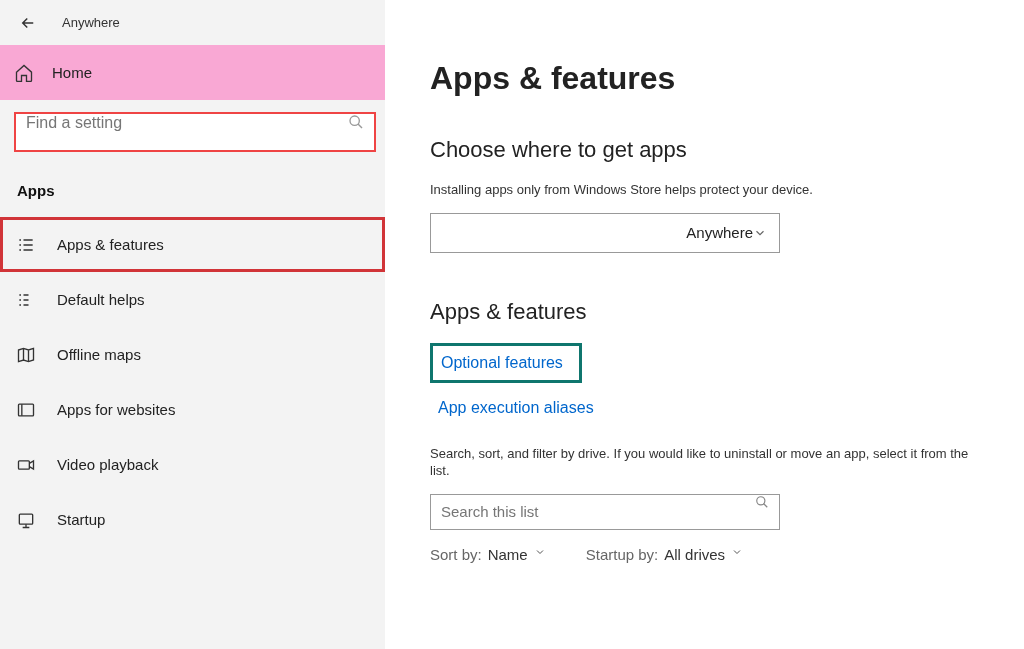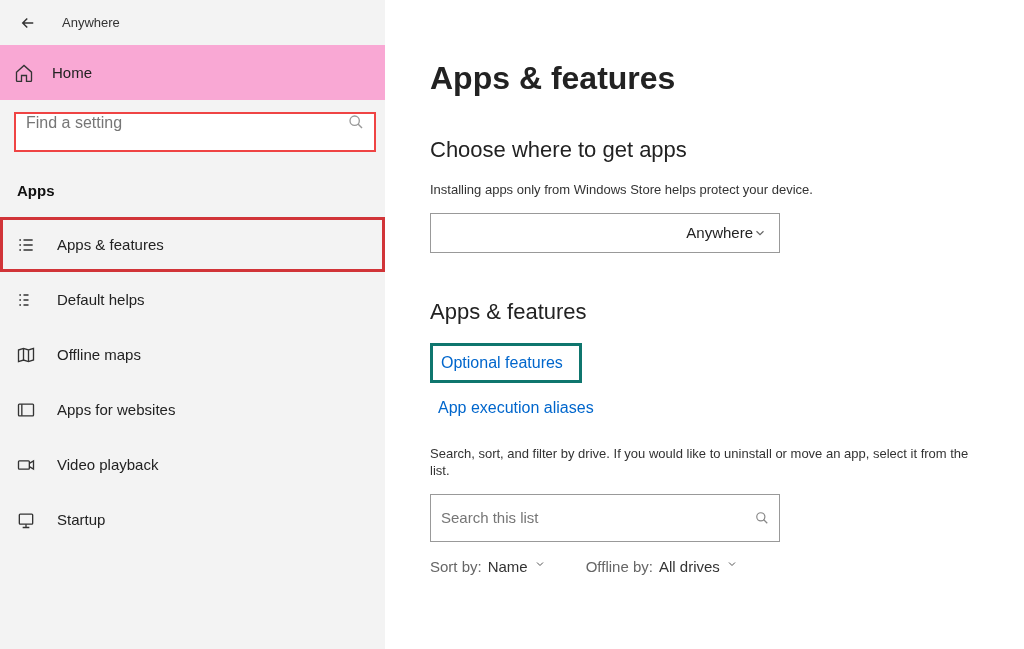--- a/index.html
+++ b/index.html
@@ -21,21 +21,21 @@
     .nav-item .icon { width: 22px; display: flex; align-items: center; justify-content: center; color: #333; }
     .hl-red { border: 3px solid #d13438; }
     .content { flex: 1; padding: 60px 30px 0 45px; overflow: hidden; }
     .h1 { font-size: 32px; font-weight: 600; color: #222; margin-bottom: 40px; }
     .h2 { font-size: 22px; font-weight: 400; color: #222; margin-bottom: 18px; }
     .body-text { font-size: 13px; color: #333; margin-bottom: 14px; max-width: 560px; line-height: 1.35; }
     .dropdown { width: 350px; height: 40px; border: 1px solid #999; display: flex; align-items: center; justify-content: flex-end; padding: 0 12px; font-size: 15px; color: #222; cursor: pointer; margin-bottom: 46px; }
     .link { color: #0066cc; font-size: 16px; cursor: pointer; display: inline-block; }
     .link-wrap-hl { border: 3px solid #0f766e; display: inline-block; padding: 8px 16px 8px 8px; margin-bottom: 12px; }
     .link-plain { margin: 4px 0 28px 8px; }
-    .list-search { width: 350px; height: 48px; border: 1px solid #999; display: flex; align-items: center; justify-content: space-between; padding: 0 10px; margin-bottom: 16px; }
+    .list-search { width: 350px; height: 36px; border: 1px solid #999; display: flex; justify-content: space-between; padding: 0 10px; margin-bottom: 16px; }
     .list-search input { border: none; outline: none; flex: 1; font-size: 15px; color: #333; }
     .list-search input::placeholder { color: #767676; }
     .sortrow { display: flex; gap: 40px; font-size: 15px; color: #333; }
     .sortrow .sort-item { display: flex; align-items: flex-start; gap: 6px; cursor: pointer; }
     .sortrow .muted { color: #666; }
     .chev { color: #555; }
     svg { display: block; }
   </style>
 </head>
 <body>
@@ -169,21 +169,21 @@
     <div class="sort-item">
       <span class="muted">Sort by:</span>
       <span>Name</span>
       <span class="chev">
         <svg width="12" height="12" viewBox="0 0 24 24" fill="none" stroke="#555" stroke-width="2">
             <path d="M6 9l6 6 6-6"></path>
           </svg>
       </span>
     </div>
     <div class="sort-item">
-      <span class="muted">Offline by:</span>
+      <span class="muted">Startup by:</span>
       <span>All drives</span>
       <span class="chev">
         <svg width="12" height="12" viewBox="0 0 24 24" fill="none" stroke="#555" stroke-width="2">
             <path d="M6 9l6 6 6-6"></path>
           </svg>
       </span>
     </div>
   </div>
 </div>
 

